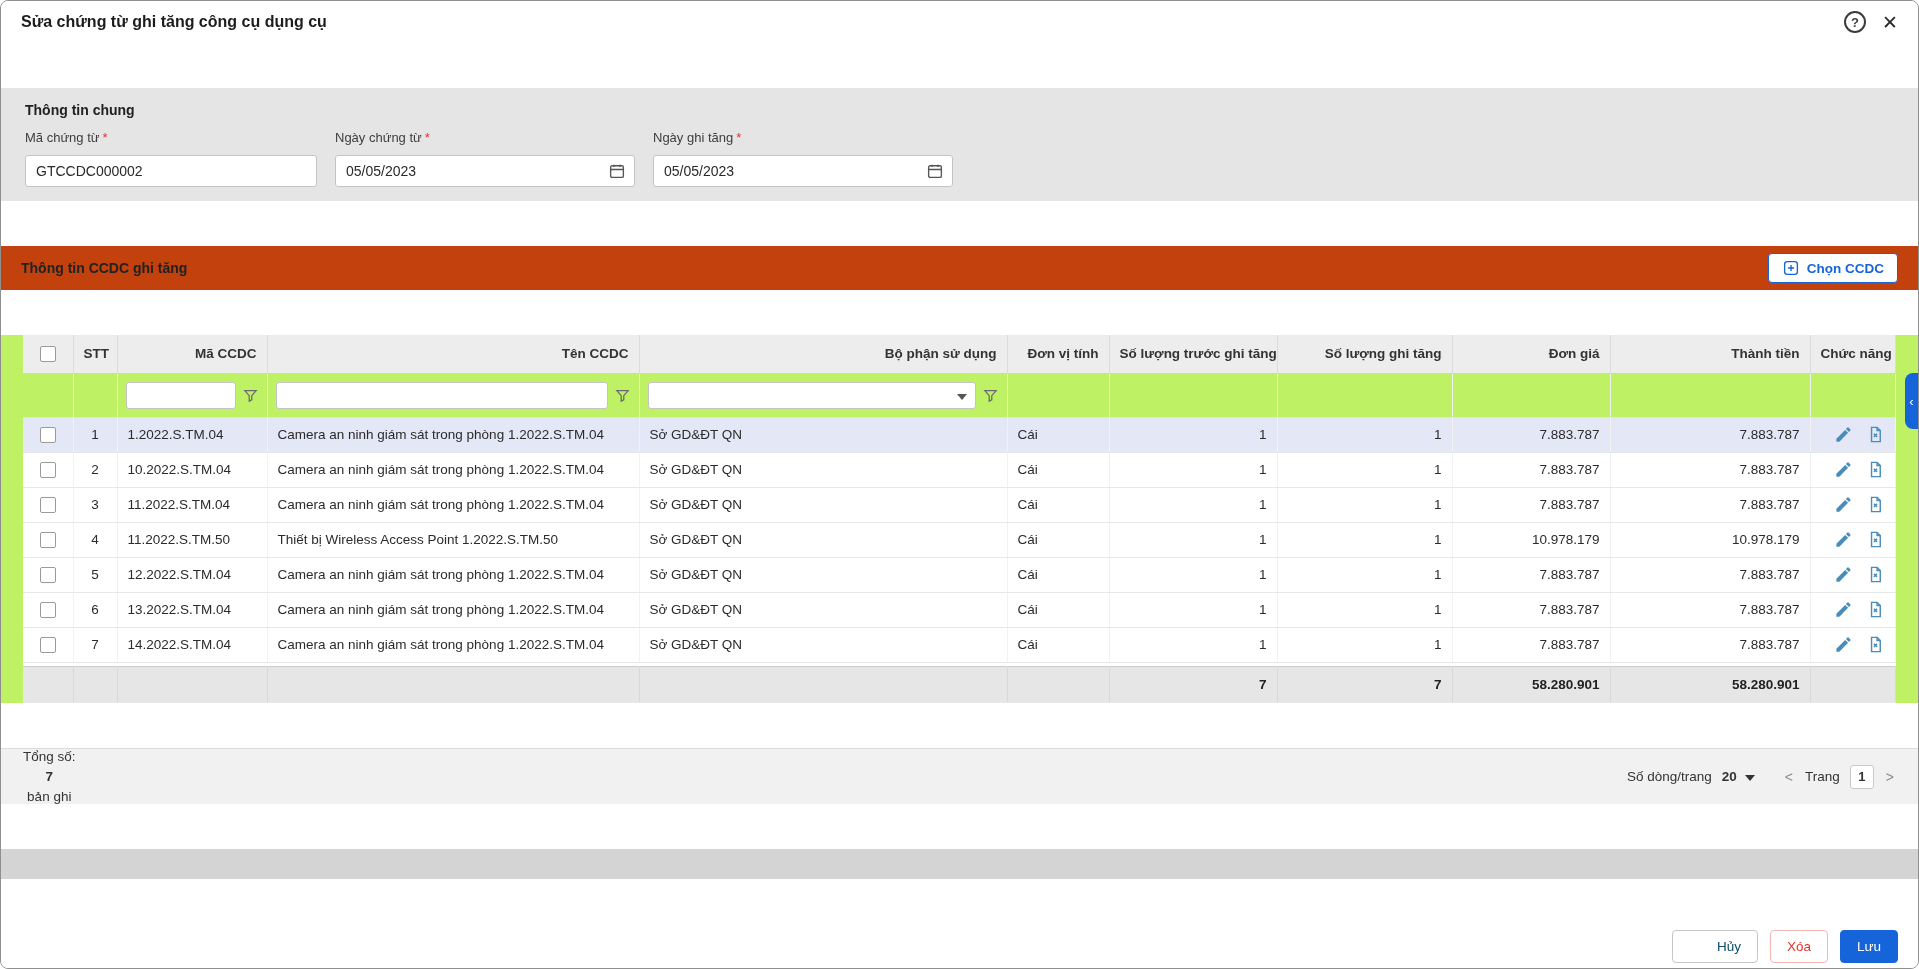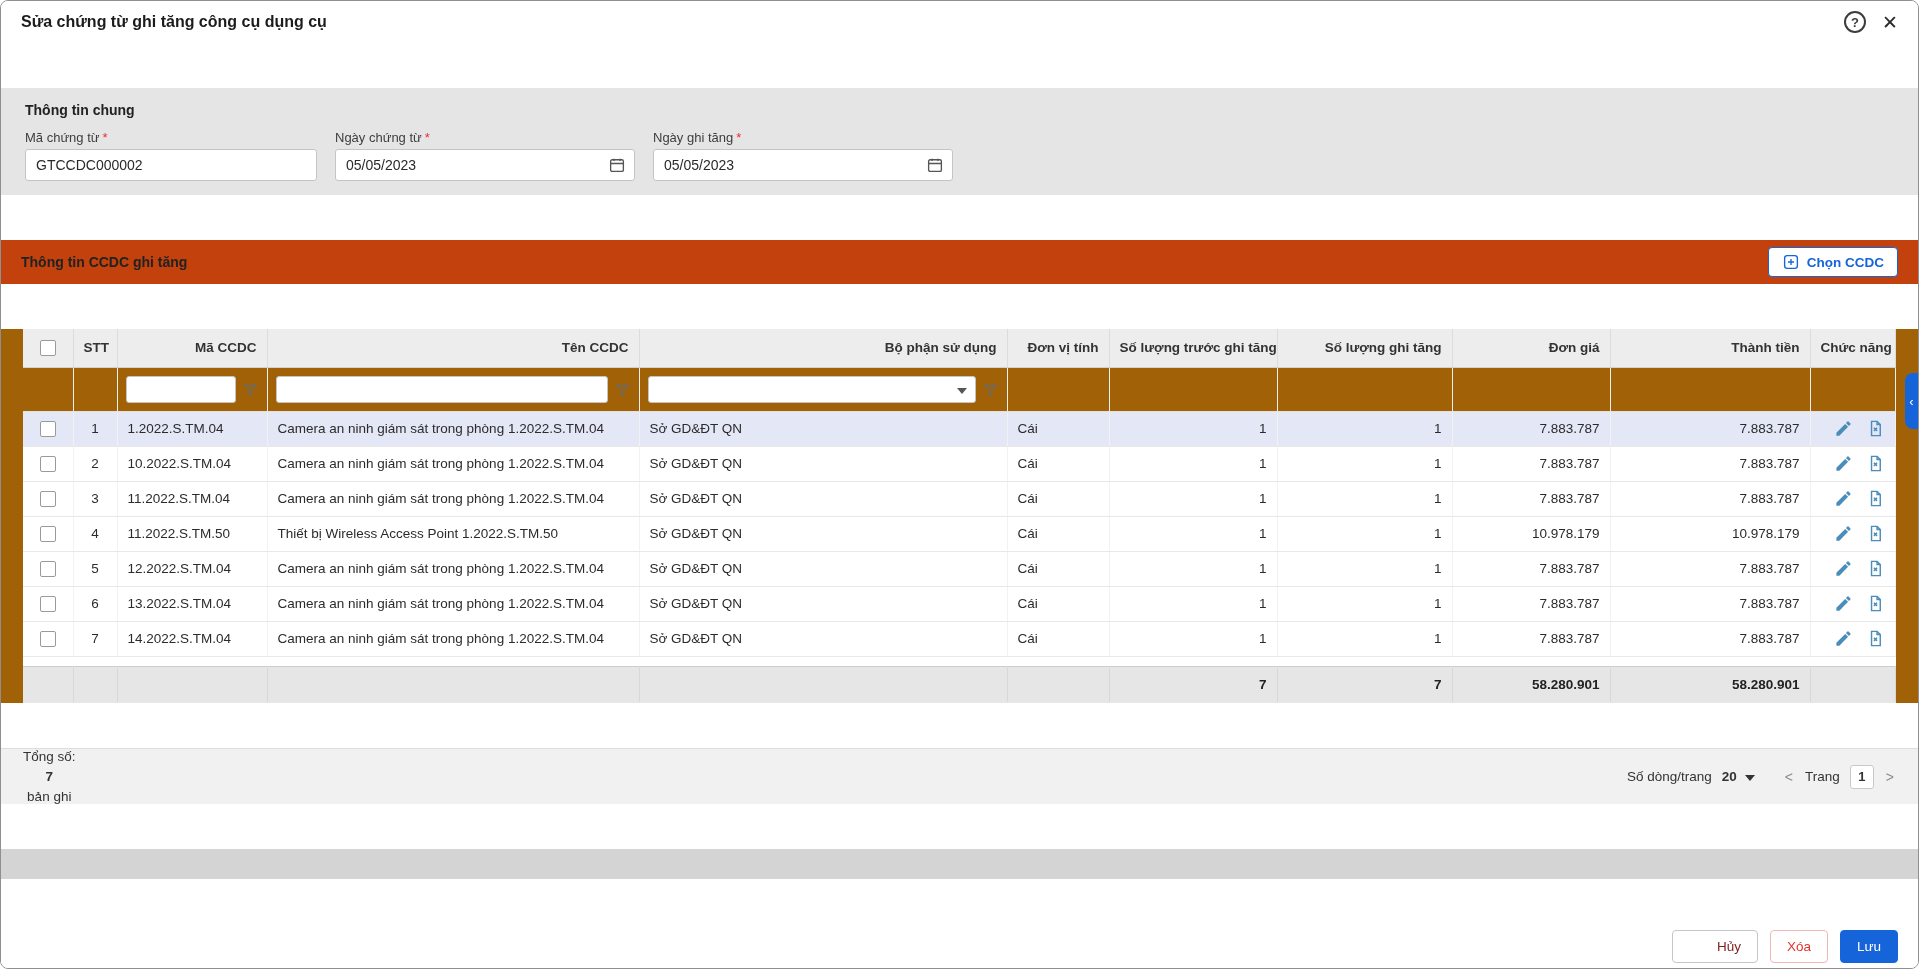--- a/index.html
+++ b/index.html
@@ -14,21 +14,21 @@
   .help-btn { width:22px; height:22px; border:2px solid #3d3d3d; border-radius:50%;
     display:flex; align-items:center; justify-content:center; font-size:13px; font-weight:bold;
     color:#3d3d3d; margin-right:16px; cursor:pointer; }
   .close-btn { font-size:19px; color:#2b2b2b; cursor:pointer; line-height:1; }
 
   
   .general-panel { background:#e5e5e5; padding:0 4px 14px; }
   .panel-heading { padding:14px 20px 12px; font-weight:bold; font-size:14px; color:#222; }
   .form-row { display:flex; align-items:flex-start; gap:18px; padding:0 20px; }
   .field { display:flex; flex-direction:column; }
-  .field label { font-size:13px; color:#3e3e3e; margin-bottom:4px; }
+  .field label { font-size:13px; color:#3e3e3e; margin-bottom:10px; }
   .req { color:#e5322d; margin-left:3px; }
   .text-input { height:32px; border:1px solid #c4c4c4; border-radius:3px; padding:0 10px;
     font-size:14px; color:#2a2a2a; background:#fff; font-family:inherit; outline:none; width:100%; }
   .w-doc { width:292px; }
   .w-date { width:300px; }
   .date-wrap { position:relative; }
   .date-wrap .text-input { padding-right:36px; }
   .cal-icon { position:absolute; right:9px; top:7px; cursor:pointer; display:flex; }
   .ghi-chu-wrap { flex:1; border:2px solid #e5322d; border-radius:2px;
     padding:6px 10px 10px; margin-top:-8px; background:transparent; }
@@ -38,21 +38,21 @@
 
   
   .section-bar { flex:0 0 44px; background:#c2410c; display:flex; align-items:center;
     justify-content:space-between; padding:0 20px; }
   .section-title { font-size:14px; font-weight:bold; color:#222; }
   .choose-btn { display:flex; align-items:center; gap:7px; height:30px; padding:0 13px;
     background:#fff; border:1px solid #1664d9; border-radius:4px; color:#1664d9;
     font-size:13.5px; font-weight:bold; cursor:pointer; font-family:inherit; }
 
   
-  .table-area { flex:1; background:#a16207; padding:0 22px; display:flex; flex-direction:column; overflow:hidden; }
+  .table-area { flex:1; background:#bef264; padding:0 22px; display:flex; flex-direction:column; overflow:hidden; }
   table { width:100%; table-layout:fixed; border-collapse:collapse; font-size:13.5px; }
   thead th { height:38px; background:#ededed; font-weight:bold; color:#333; text-align:right;
     padding:0 10px; border-right:1px solid #dcdcdc; border-bottom:1px solid #d2d2d2; white-space:nowrap; overflow:hidden; }
   th.num, td.num { text-align:right; }
   th.ctr, td.ctr { text-align:center; }
   .filter-row td { height:44px; border-bottom:1px solid #e2e2e2; border-right:1px solid #f0f0f0; padding:0 8px; }
   .filter-cell { display:flex; align-items:center; gap:6px; }
   .filter-input { flex:1; min-width:0; height:27px; border:1px solid #c4c4c4; border-radius:3px;
     padding:0 8px; font-size:13px; font-family:inherit; outline:none; background:#fff; }
   .filter-select { flex:1; min-width:0; height:27px; border:1px solid #c4c4c4; border-radius:3px;
@@ -81,21 +81,21 @@
   .pager-arrow { color:#8a8a8a; font-size:14px; cursor:pointer; padding:0 2px; }
   .page-box { min-width:24px; height:24px; border:1px solid #c9c9c9; border-radius:3px; background:#fff;
     display:flex; align-items:center; justify-content:center; font-weight:bold; font-size:13px; }
 
   
   .gray-band { flex:0 0 30px; background:#d4d4d4; }
   .action-bar { flex:0 0 44px; background:#fff; display:flex; align-items:center;
     justify-content:flex-end; gap:12px; padding:0 20px; }
   .btn { height:33px; min-width:56px; padding:0 16px; border-radius:4px; font-size:13.5px;
     font-family:inherit; cursor:pointer; }
-  .btn-cancel { background:#fff; border:1px solid #c6c6c6; color:#7f1d1d;padding-left:44px; }
+  .btn-cancel { background:#fff; border:1px solid #c6c6c6; color:#0c4a6e;padding-left:44px; }
   .btn-delete { background:#fff; border:1px solid #f0b8b5; color:#e5322d; }
   .btn-save { background:#1664d9; border:1px solid #1664d9; color:#fff; }
 
   
   .side-tab { position:absolute; right:0; top:372px; width:13px; height:56px; background:#1664d9;
     border-radius:8px 0 0 8px; color:#fff; display:flex; align-items:center; justify-content:center;
     font-size:13px; cursor:pointer; }
 </style>
 </head>
 <body>

